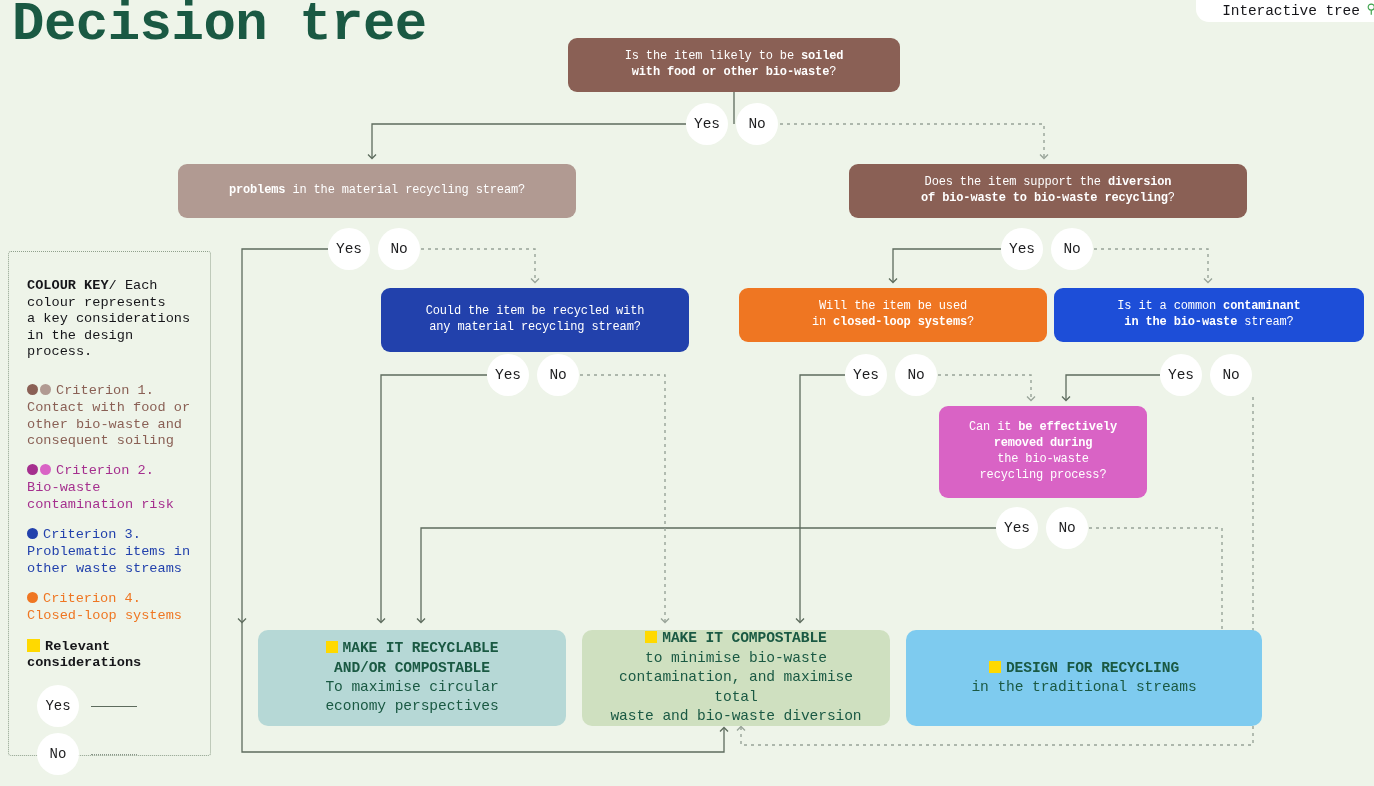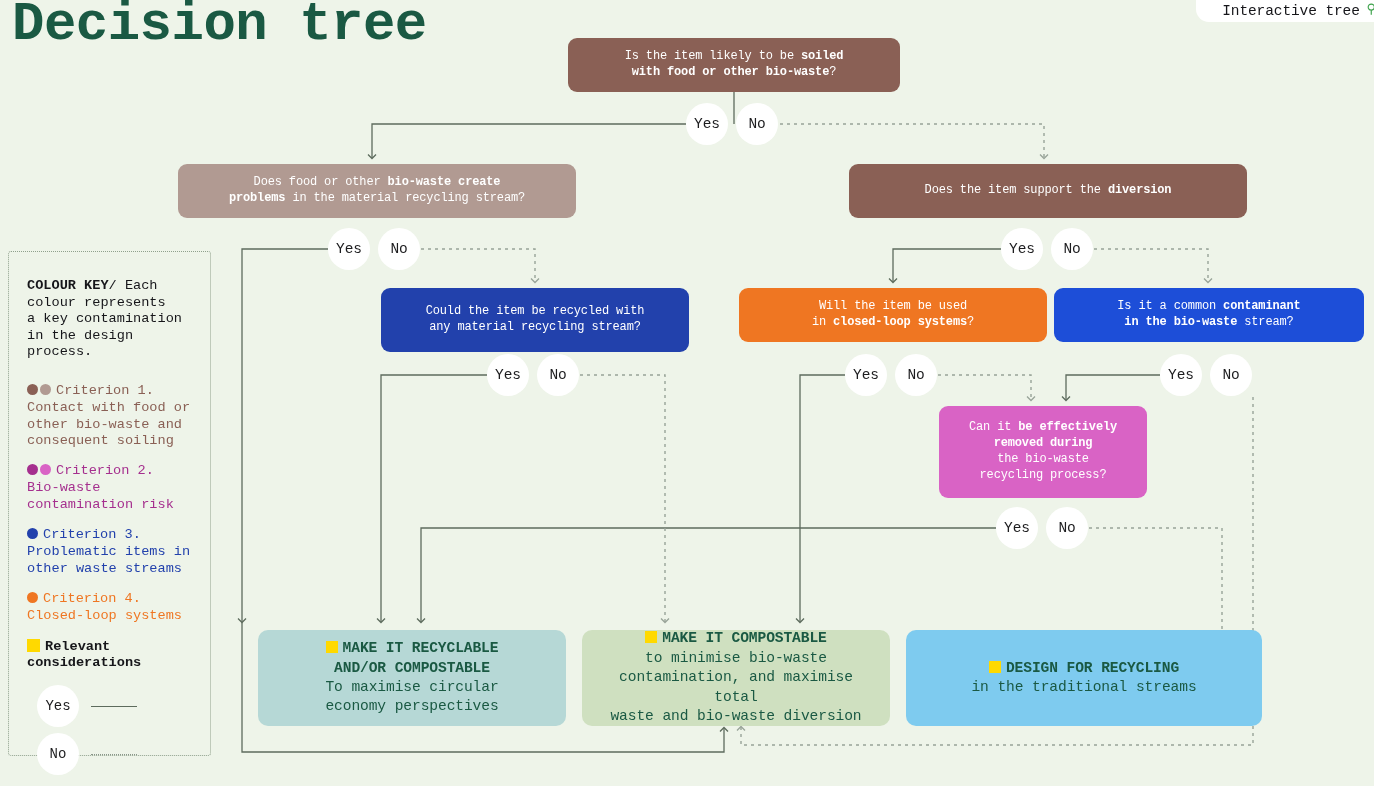--- a/index.html
+++ b/index.html
@@ -202,28 +202,28 @@
 
   <div class="node n-root">
     <div>
       <span class="ln"><span>Is the item likely to be </span><b>soiled</b></span>
       <span class="ln"><b>with food or other bio-waste</b><span>?</span></span>
     </div>
   </div>
 
   <div class="node n-left2">
     <div>
-      <span class="ln"><span>Does food or other </span><b>bio-waste create</b></span>
       <span class="ln"><b>problems</b><span> in the material recycling stream?</span></span>
     </div>
   </div>
 
   <div class="node n-right2">
     <div>
       <span class="ln"><span>Does the item support the </span><b>diversion</b></span>
+      <span class="ln"><b>of bio-waste to bio-waste recycling</b><span>?</span></span>
     </div>
   </div>
 
   <div class="node n-blue">
     <div>
       <span class="ln">Could the item be recycled with</span>
       <span class="ln">any material recycling stream?</span>
     </div>
   </div>
 
@@ -288,21 +288,21 @@
   <div class="ynode" style="left:1160px;top:354px">Yes</div>
   <div class="ynode" style="left:1210px;top:354px">No</div>
   <div class="ynode" style="left:996px;top:507px">Yes</div>
   <div class="ynode" style="left:1046px;top:507px">No</div>
 
   <div class="key">
 
     <div class="key-intro">
       <b>COLOUR KEY</b><span>/ Each</span><br>
       <span>colour represents</span><br>
-      <span>a key contamination</span><br>
+      <span>a key considerations</span><br>
       <span>in the design process.</span>
     </div>
 
     <div class="crit crit-c1">
       <span class="dots">
         <span class="dot" style="background:#8a6055"></span><span class="dot" style="background:#b19a92"></span>
       </span><span>Criterion 1.</span><br>
       <span>Contact with food or</span><br>
       <span>other bio-waste and</span><br>
       <span>consequent soiling</span>

